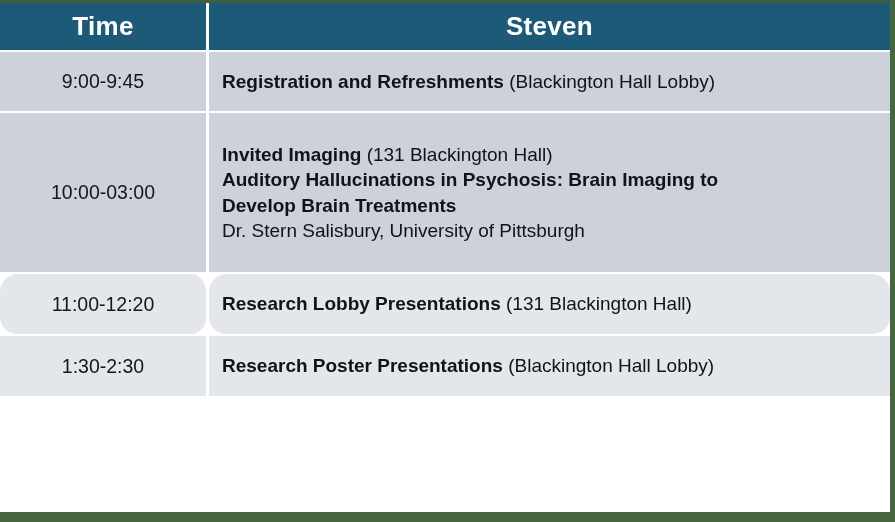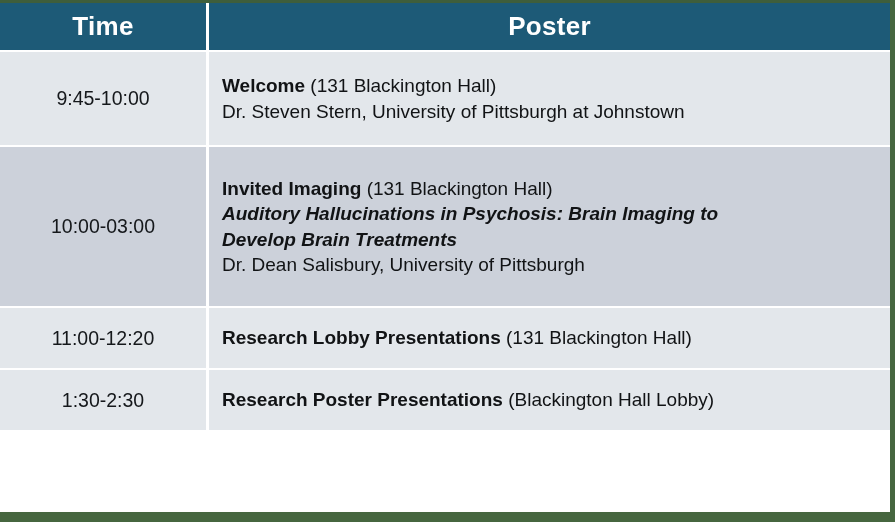--- a/index.html
+++ b/index.html
@@ -102,68 +102,67 @@
   }
 
   td.event-cell {
     text-align: left;
     padding: 7px 10px 7px 13px;
     line-height: 1.33;
   }
 
   .line { display: block; white-space: nowrap; }
   .ttl { font-weight: bold; }
-  .ital { font-weight: bold; font-style: italic; }
+  .ital { font-weight: bold; }
   .plain { font-weight: normal; }
 
   
   tr.r1 td { height: 45px; }
   tr.r2 td { height: 79px; }
   tr.r3 td { height: 145px; }
-  tr.r4 td { height: 46px; }
+  tr.r4 td { height: 46px; border-radius: 18px; }
   tr.r5 td { height: 45px; }
   tr.r6 td { height: 46px; }
 </style>
 </head>
 <body>
 
 <div id="schedule-root">
 
   <div class="edge-top"></div>
 
   <div class="table-wrap">
     <table class="schedule">
       <colgroup>
         <col class="col-time">
         <col class="col-event">
       </colgroup>
       <thead>
         <tr>
           <th>Time</th>
-          <th class="last">Poster</th>
+          <th class="last">Steven</th>
         </tr>
       </thead>
       <tbody>
 
-
-        <tr class="shade-b r2">
-          <td class="time-cell">9:45-10:00</td>
+        <tr class="shade-a r1">
+          <td class="time-cell">9:00-9:45</td>
           <td class="event-cell last">
-            <span class="line"><span class="ttl">Welcome</span><span class="plain"> (131 Blackington Hall)</span></span>
-            <span class="line plain">Dr. Steven Stern, University of Pittsburgh at Johnstown</span>
+            <span class="line"><span class="ttl">Registration and Refreshments</span><span class="plain"> (Blackington Hall Lobby)</span></span>
           </td>
         </tr>
+
 
         <tr class="shade-a r3">
           <td class="time-cell">10:00-03:00</td>
           <td class="event-cell last">
             <span class="line"><span class="ttl">Invited Imaging</span><span class="plain"> (131 Blackington Hall)</span></span>
             <span class="line ital">Auditory Hallucinations in Psychosis: Brain Imaging to</span>
             <span class="line ital">Develop Brain Treatments</span>
-            <span class="line plain">Dr. Dean Salisbury, University of Pittsburgh</span>
+            <span class="line plain">Dr. Stern Salisbury, University of Pittsburgh</span>
           </td>
         </tr>
 
         <tr class="shade-b r4">
           <td class="time-cell">11:00-12:20</td>
           <td class="event-cell last">
             <span class="line"><span class="ttl">Research Lobby Presentations</span><span class="plain"> (131 Blackington Hall)</span></span>
           </td>
         </tr>
 

